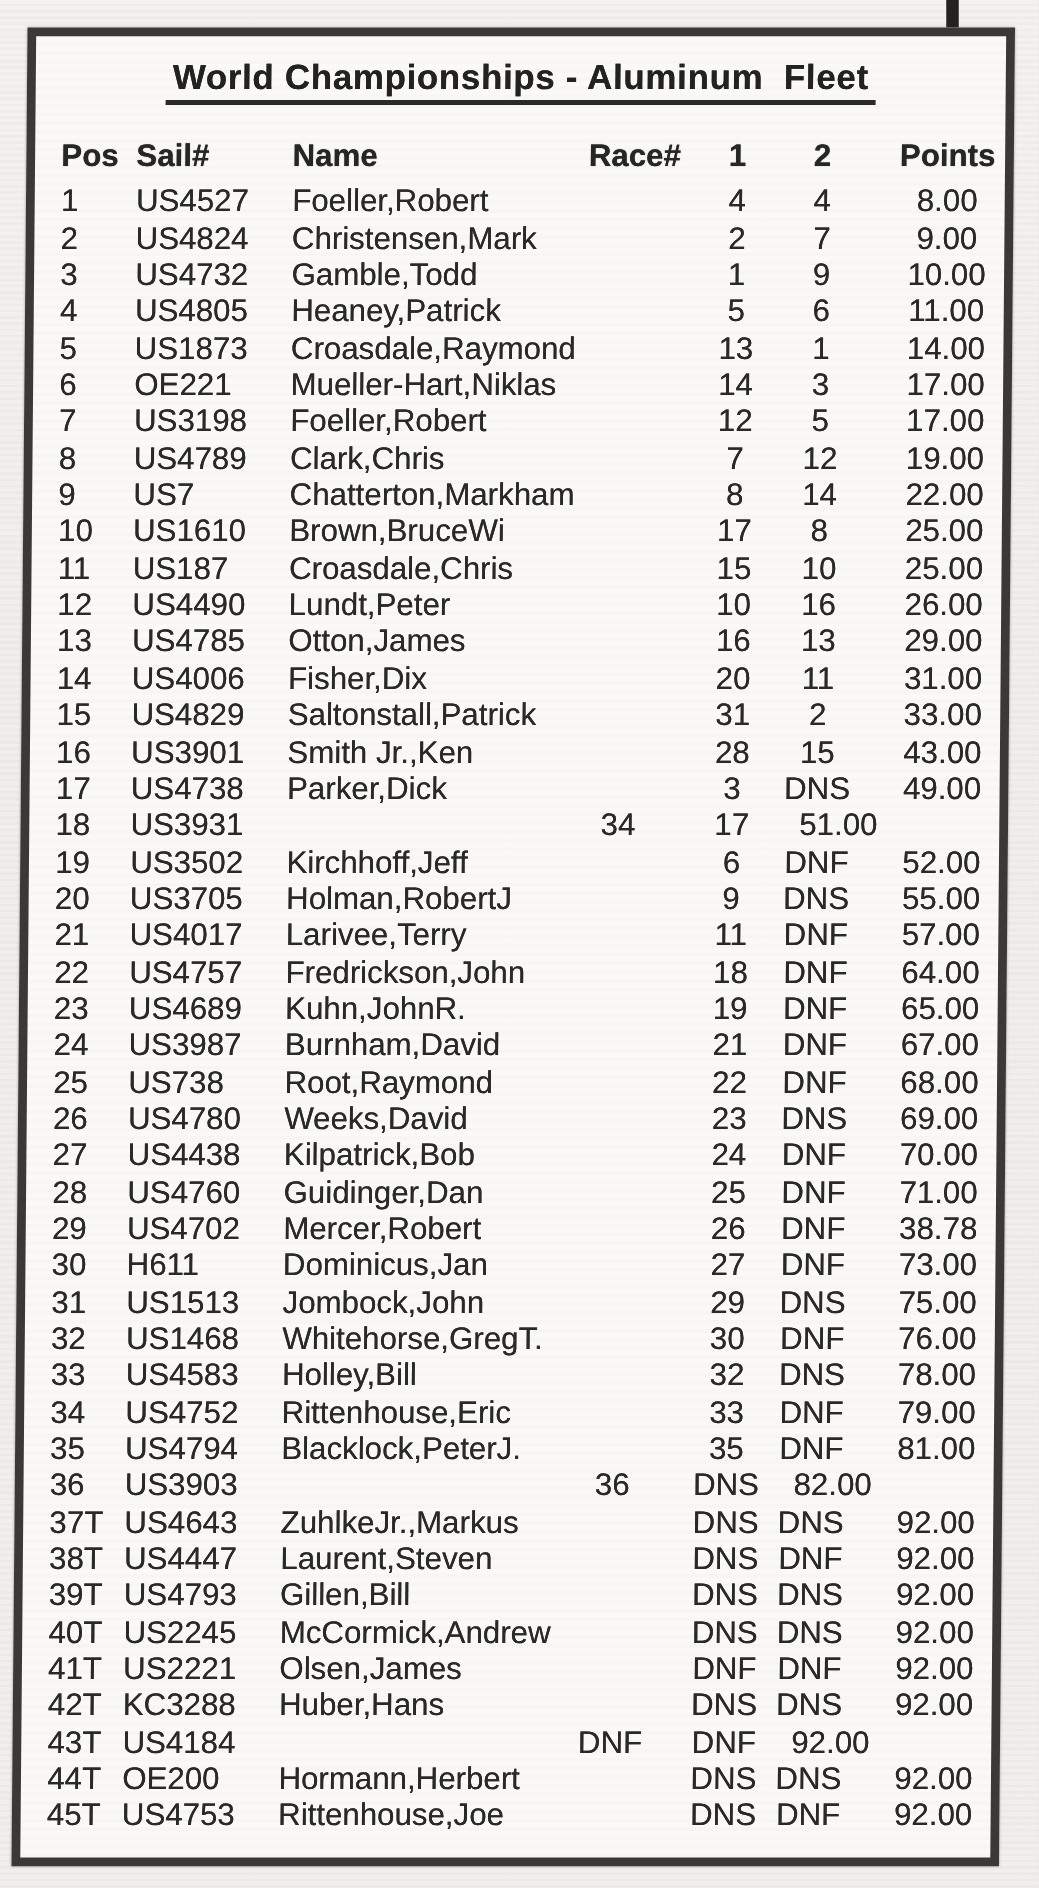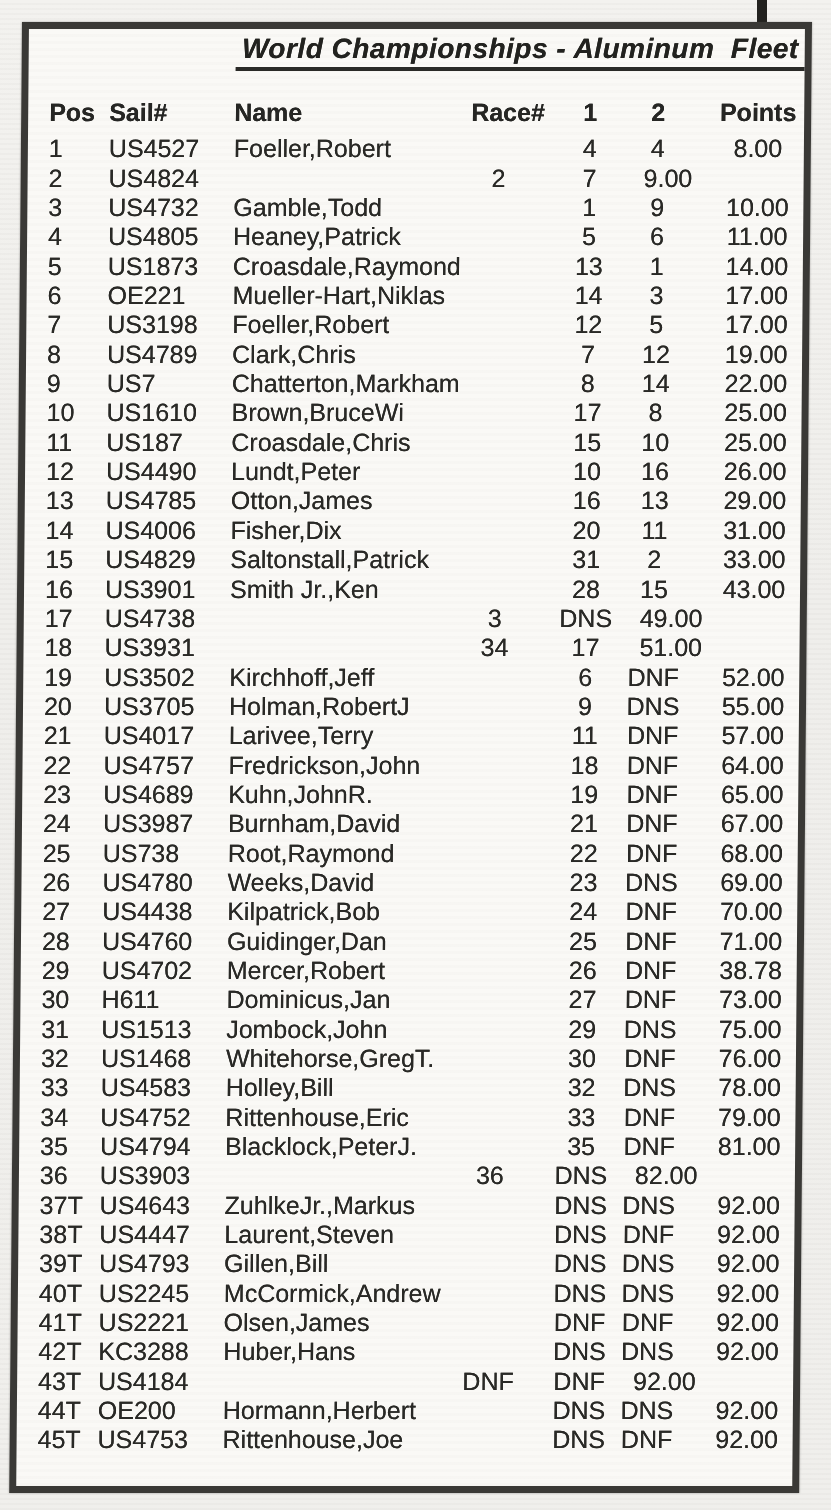--- a/index.html
+++ b/index.html
@@ -25,23 +25,22 @@
     width:776px;height:1457px;
     border:7px solid #3a3936;
     background:
       repeating-linear-gradient(0deg, rgba(120,115,108,0.025) 0 3px, transparent 3px 7px),
       #faf9f6;
     transform:skewX(-0.5deg);
     transform-origin:top left;
     box-shadow:0 0 2px rgba(60,58,54,0.5);
   }
   .title-wrap{
-    margin-top:4px;
-    text-align:right;
-    font-style:italic;
+    margin-top:17px;
+    text-align:center;
   }
   .title{
     display:inline-block;
     font-size:28px;
     font-weight:bold;
     letter-spacing:0.5px;
     white-space:pre;
     color:#22221f;
     border-bottom:4px solid #2a2a27;
     padding:0 6px 2px 6px;
@@ -103,20 +102,21 @@
           <span class="c name">Foeller,Robert</span>
           <span class="c racehdr"></span>
           <span class="c r1">4</span>
           <span class="c r2">4</span>
           <span class="c pts">8.00</span>
         </div>
 
         <div class="row">
           <span class="c pos">2</span>
           <span class="c sail">US4824</span>
+          <span class="c name">Christensen,Mark</span>
           <span class="c racehdr"></span>
           <span class="c r1">2</span>
           <span class="c r2">7</span>
           <span class="c pts">9.00</span>
         </div>
 
         <div class="row">
           <span class="c pos">3</span>
           <span class="c sail">US4732</span>
           <span class="c name">Gamble,Todd</span>
@@ -252,20 +252,21 @@
           <span class="c name">Smith Jr.,Ken</span>
           <span class="c racehdr"></span>
           <span class="c r1">28</span>
           <span class="c r2">15</span>
           <span class="c pts">43.00</span>
         </div>
 
         <div class="row">
           <span class="c pos">17</span>
           <span class="c sail">US4738</span>
+          <span class="c name">Parker,Dick</span>
           <span class="c racehdr"></span>
           <span class="c r1">3</span>
           <span class="c r2">DNS</span>
           <span class="c pts">49.00</span>
         </div>
 
         <div class="row">
           <span class="c pos">18</span>
           <span class="c sail">US3931</span>
           <span class="c racehdr"></span>

